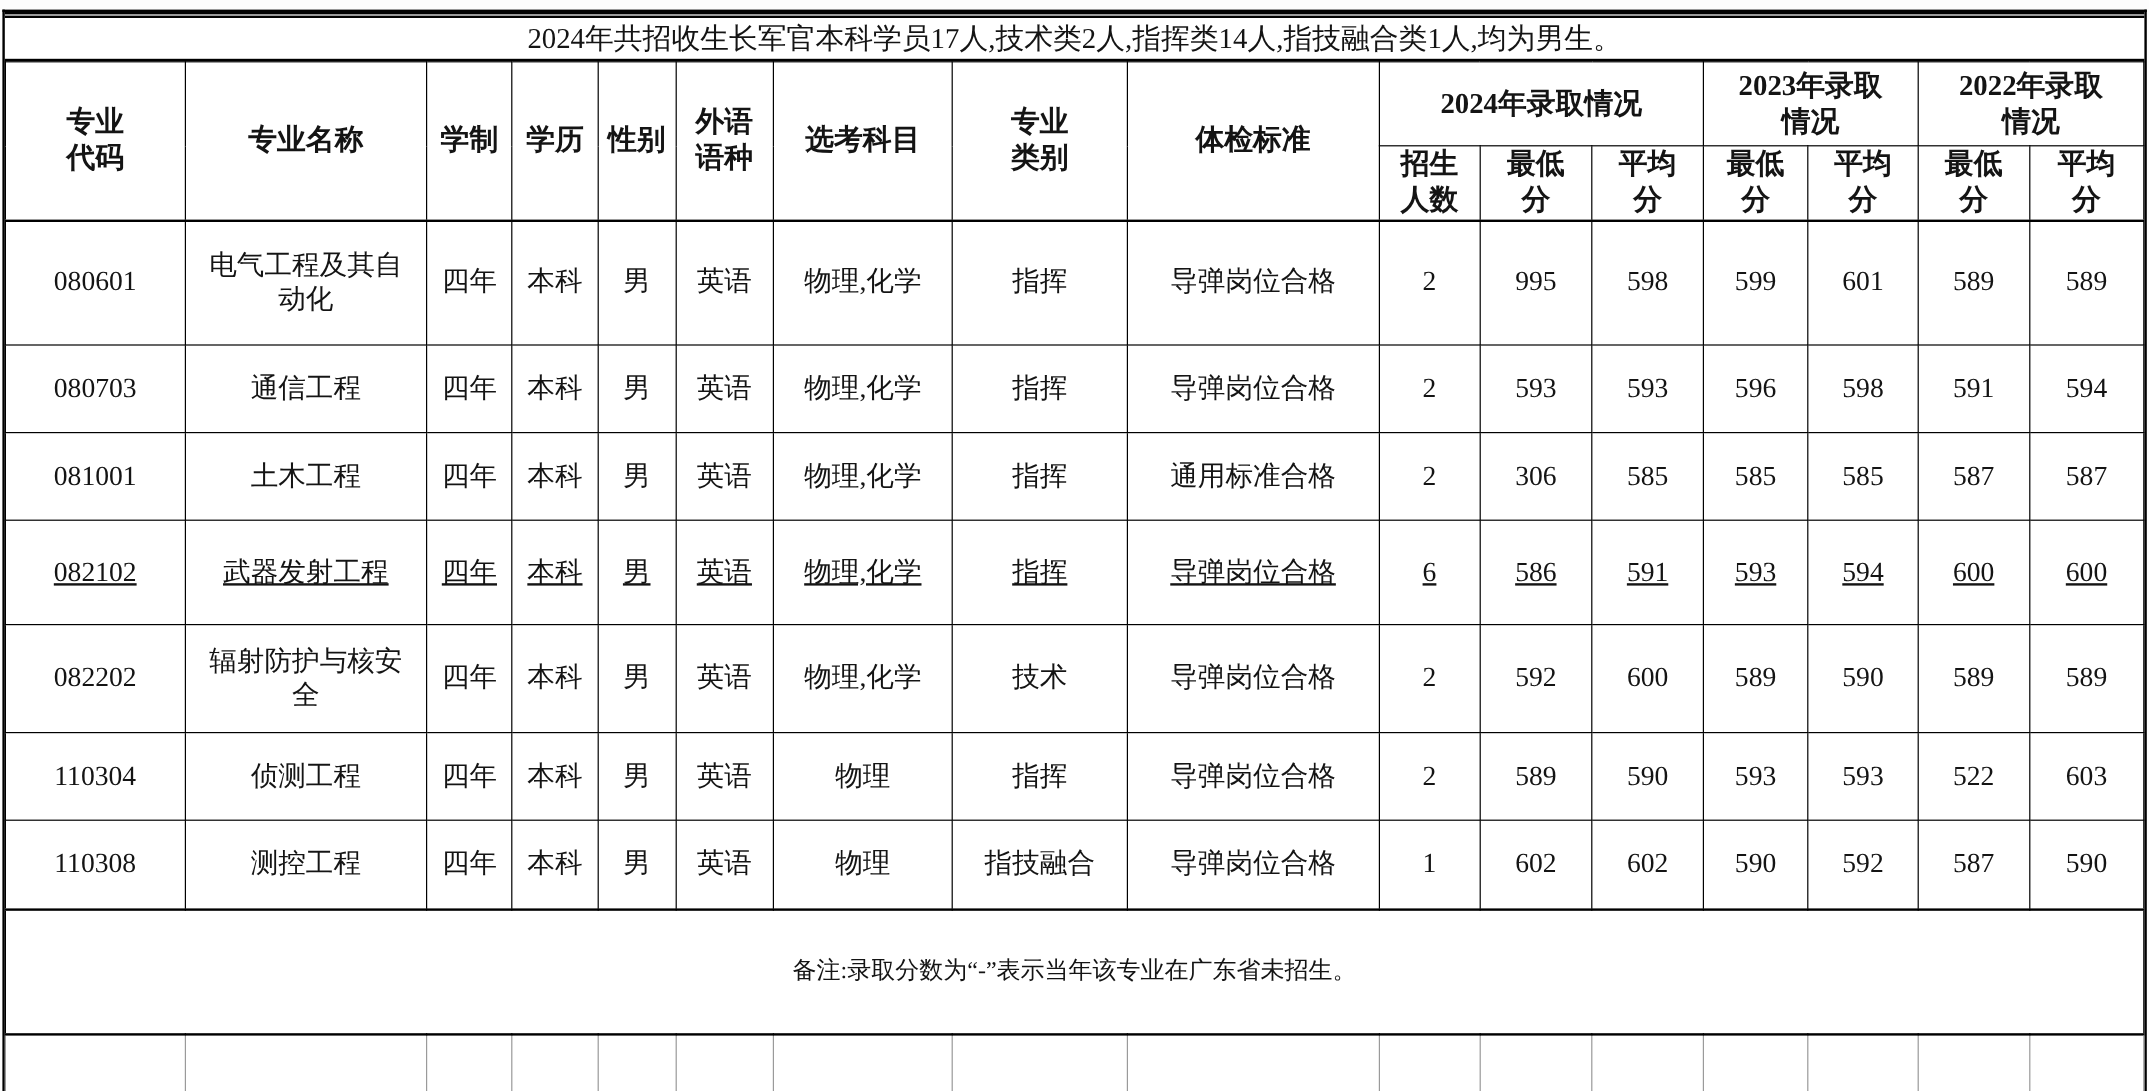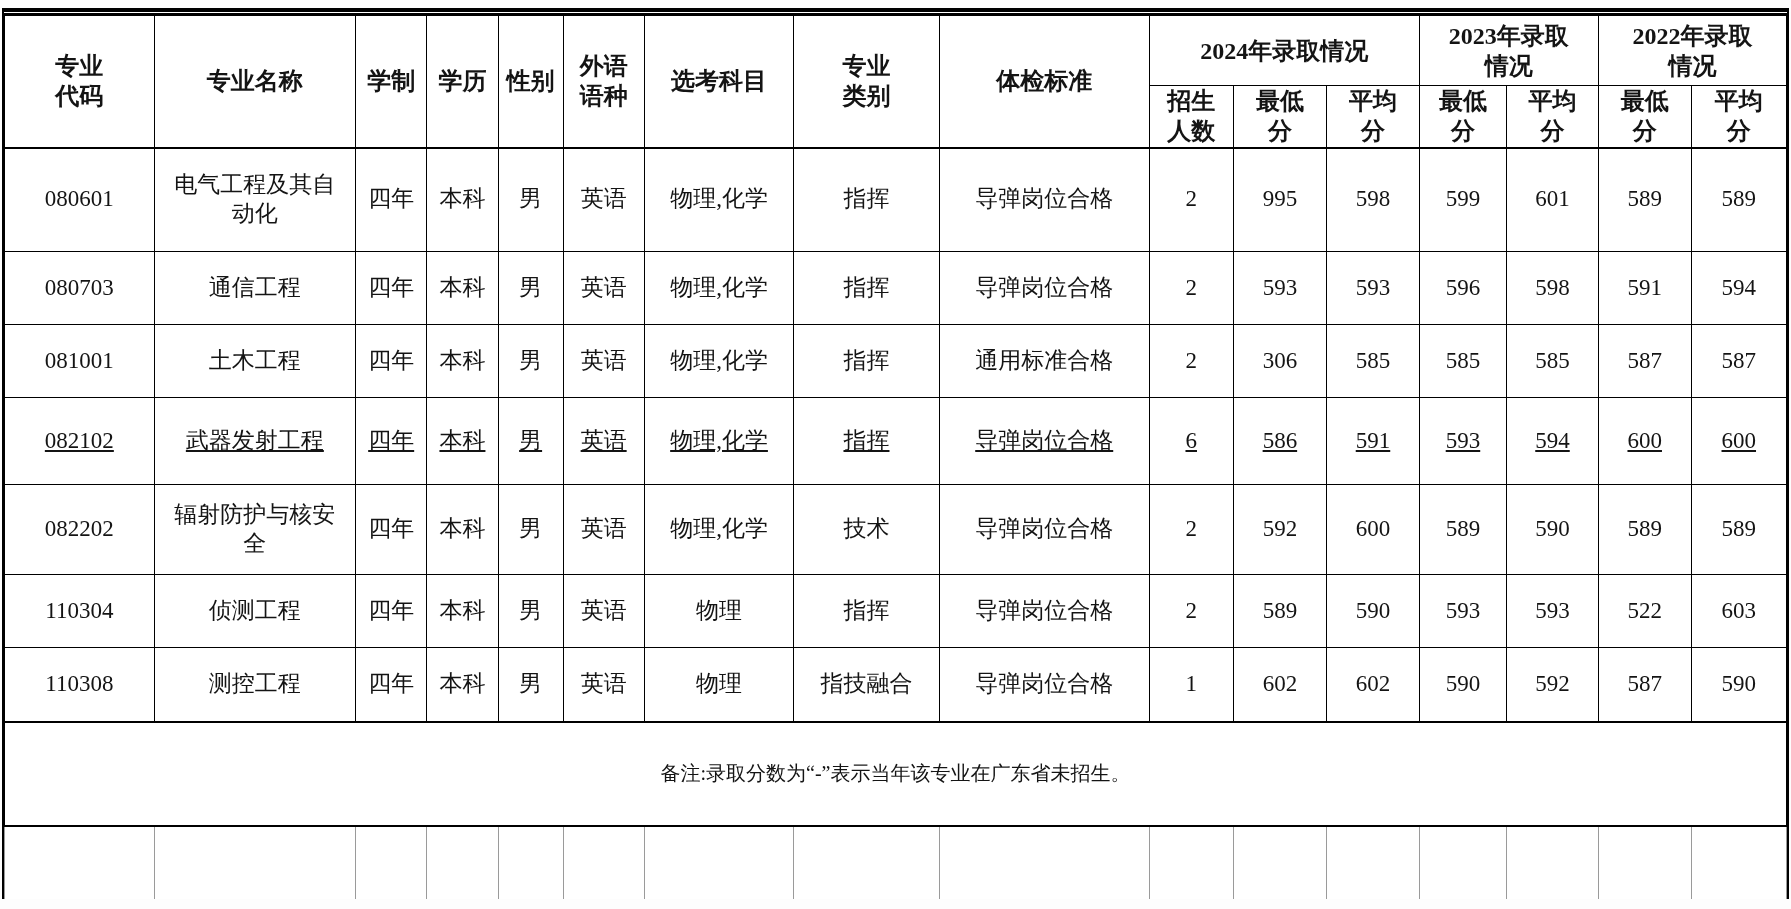--- a/index.html
+++ b/index.html
@@ -46,20 +46,21 @@
   tr.stub-row td { height: 12px; border-bottom: none; border-color: #9a9a9a; }
 </style>
 </head>
 <body>
 
 <div class="frame">
 
 
   <div class="double-rule"></div>
 
+  <div class="subtitle-band">2024年共招收生长军官本科学员17人,技术类2人,指挥类14人,指技融合类1人,均为男生。</div>
 
   <table>
     <colgroup>
       <col style="width:8.4%">
         <col style="width:11.3%">
         <col style="width:4.0%">
       <col style="width:4.0%">
         <col style="width:3.65%">
         <col style="width:4.55%">
       <col style="width:8.4%">

